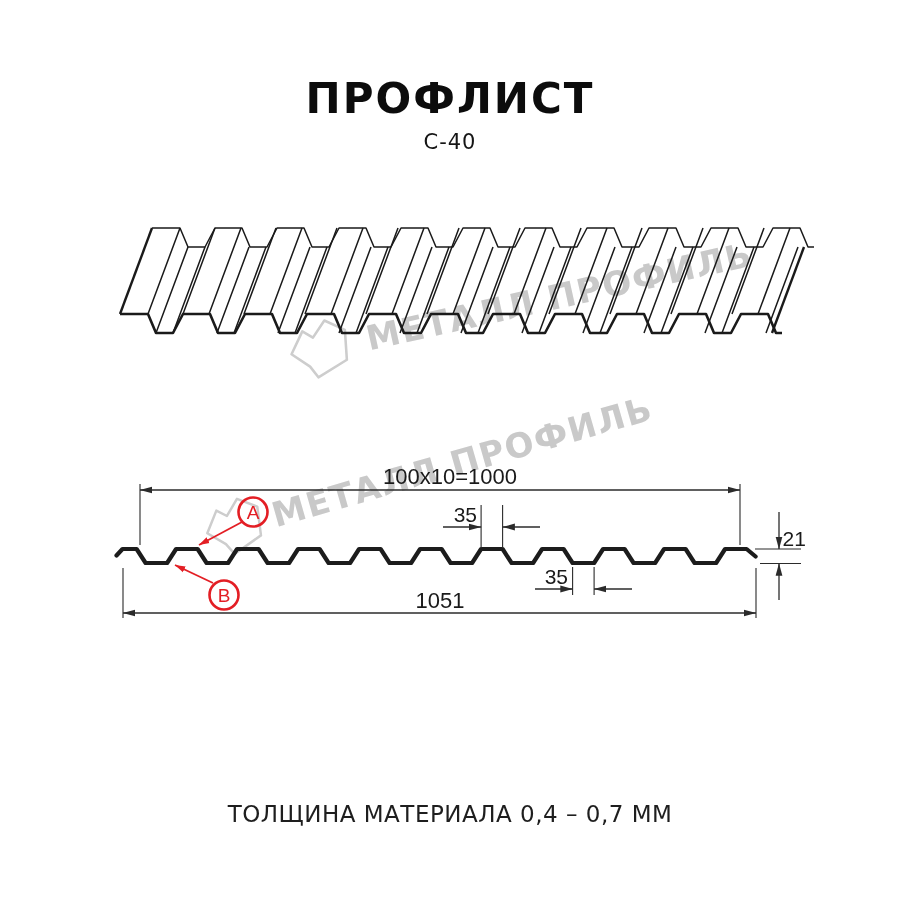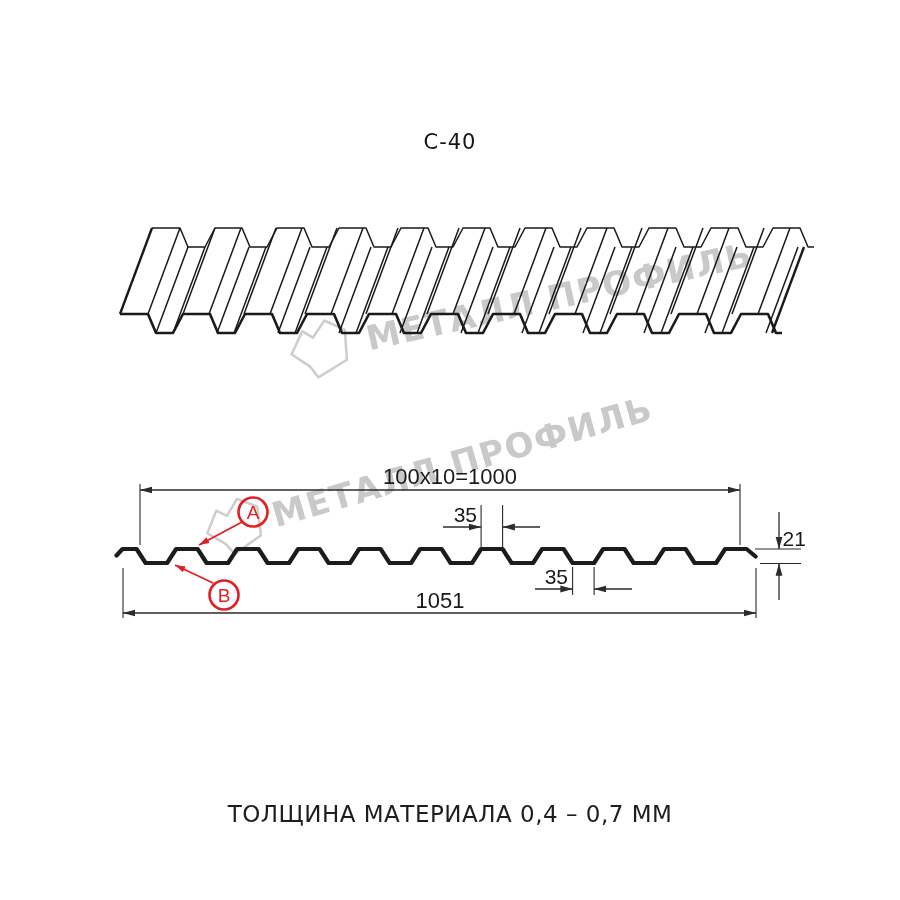--- a/index.html
+++ b/index.html
@@ -28,20 +28,21 @@
   .dt.big{font-size:22px;}
   .red{fill:none;stroke:#e31e24;stroke-width:1.8;}
   .redc{fill:none;stroke:#e31e24;stroke-width:2.6;}
   .redt{font-family:"Liberation Sans",sans-serif;font-size:19px;fill:#e31e24;text-anchor:middle;}
 </style>
 </head>
 <body>
 
 <div class="stage">
 
+  <div class="title">ПРОФЛИСТ</div>
   <div class="subtitle">С-40</div>
 
   <div class="wm wm1">
     <svg class="wmlogo" width="76" height="58" viewBox="0 0 95 90">
       <path d="M3,43 L27,12 L41,25 L64,3 L92,24 L85,70 L36,87 L27,68 Z" fill="none" stroke="#cdcdcd" stroke-width="4" stroke-linejoin="round"></path>
     </svg>
     <span class="wmtext">МЕТАЛЛ ПРОФИЛЬ</span>
   </div>
 
   <div class="wm wm2">

